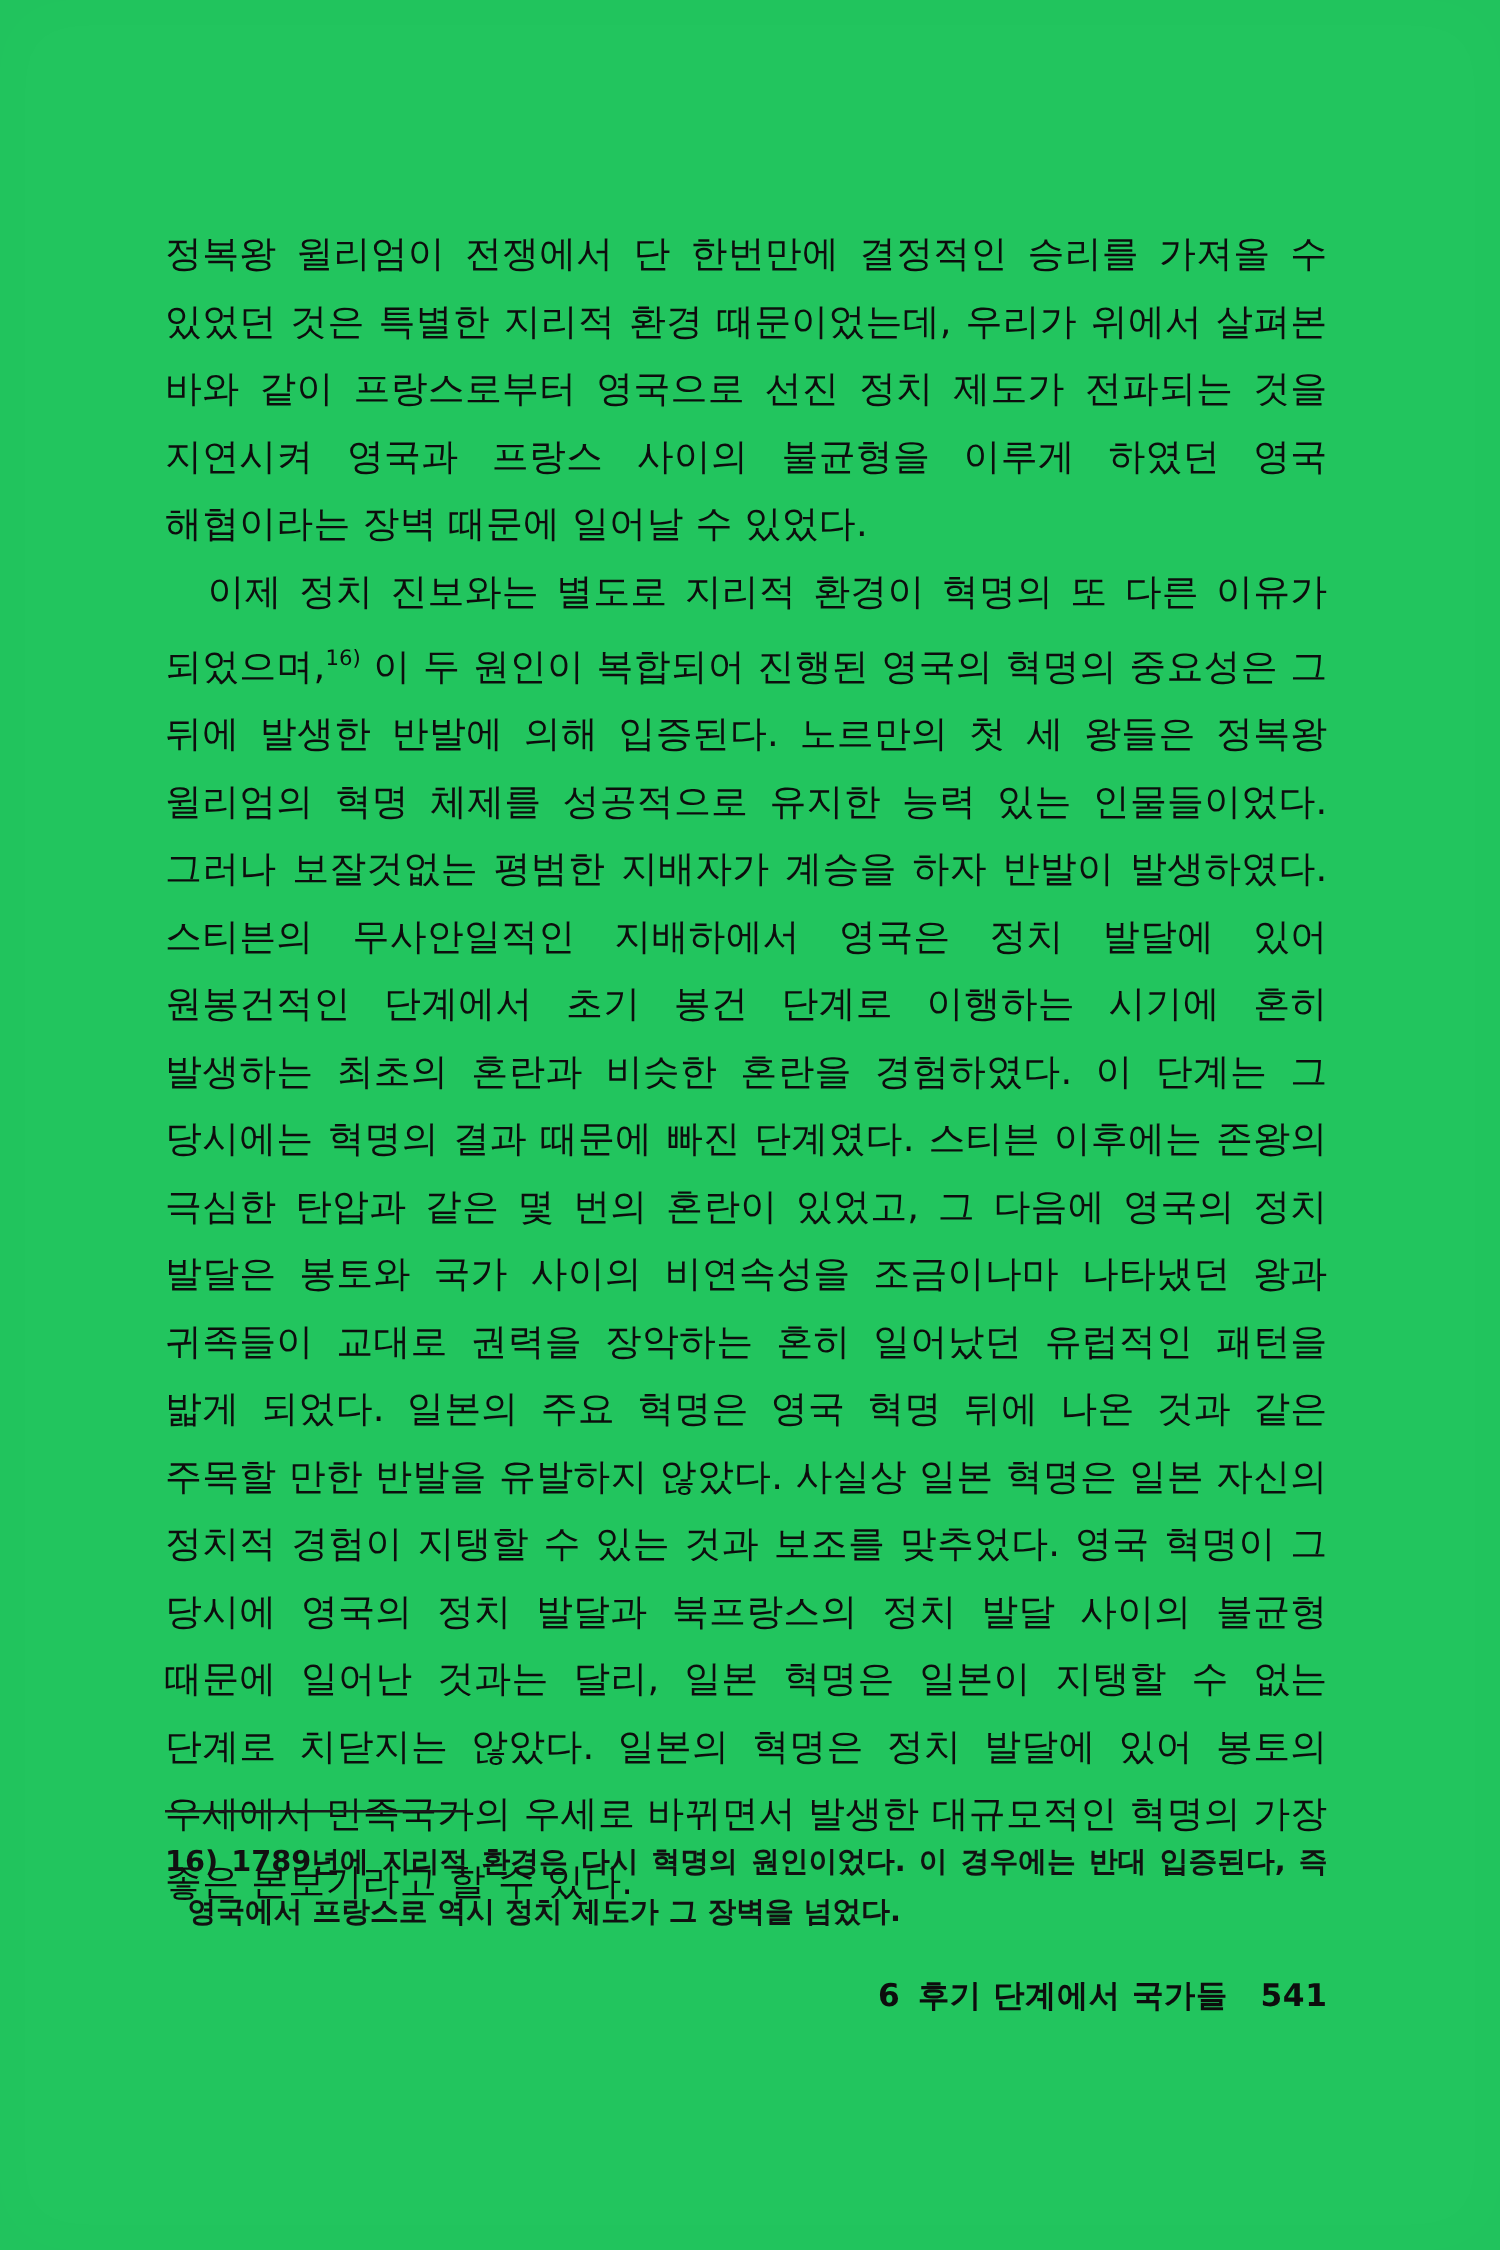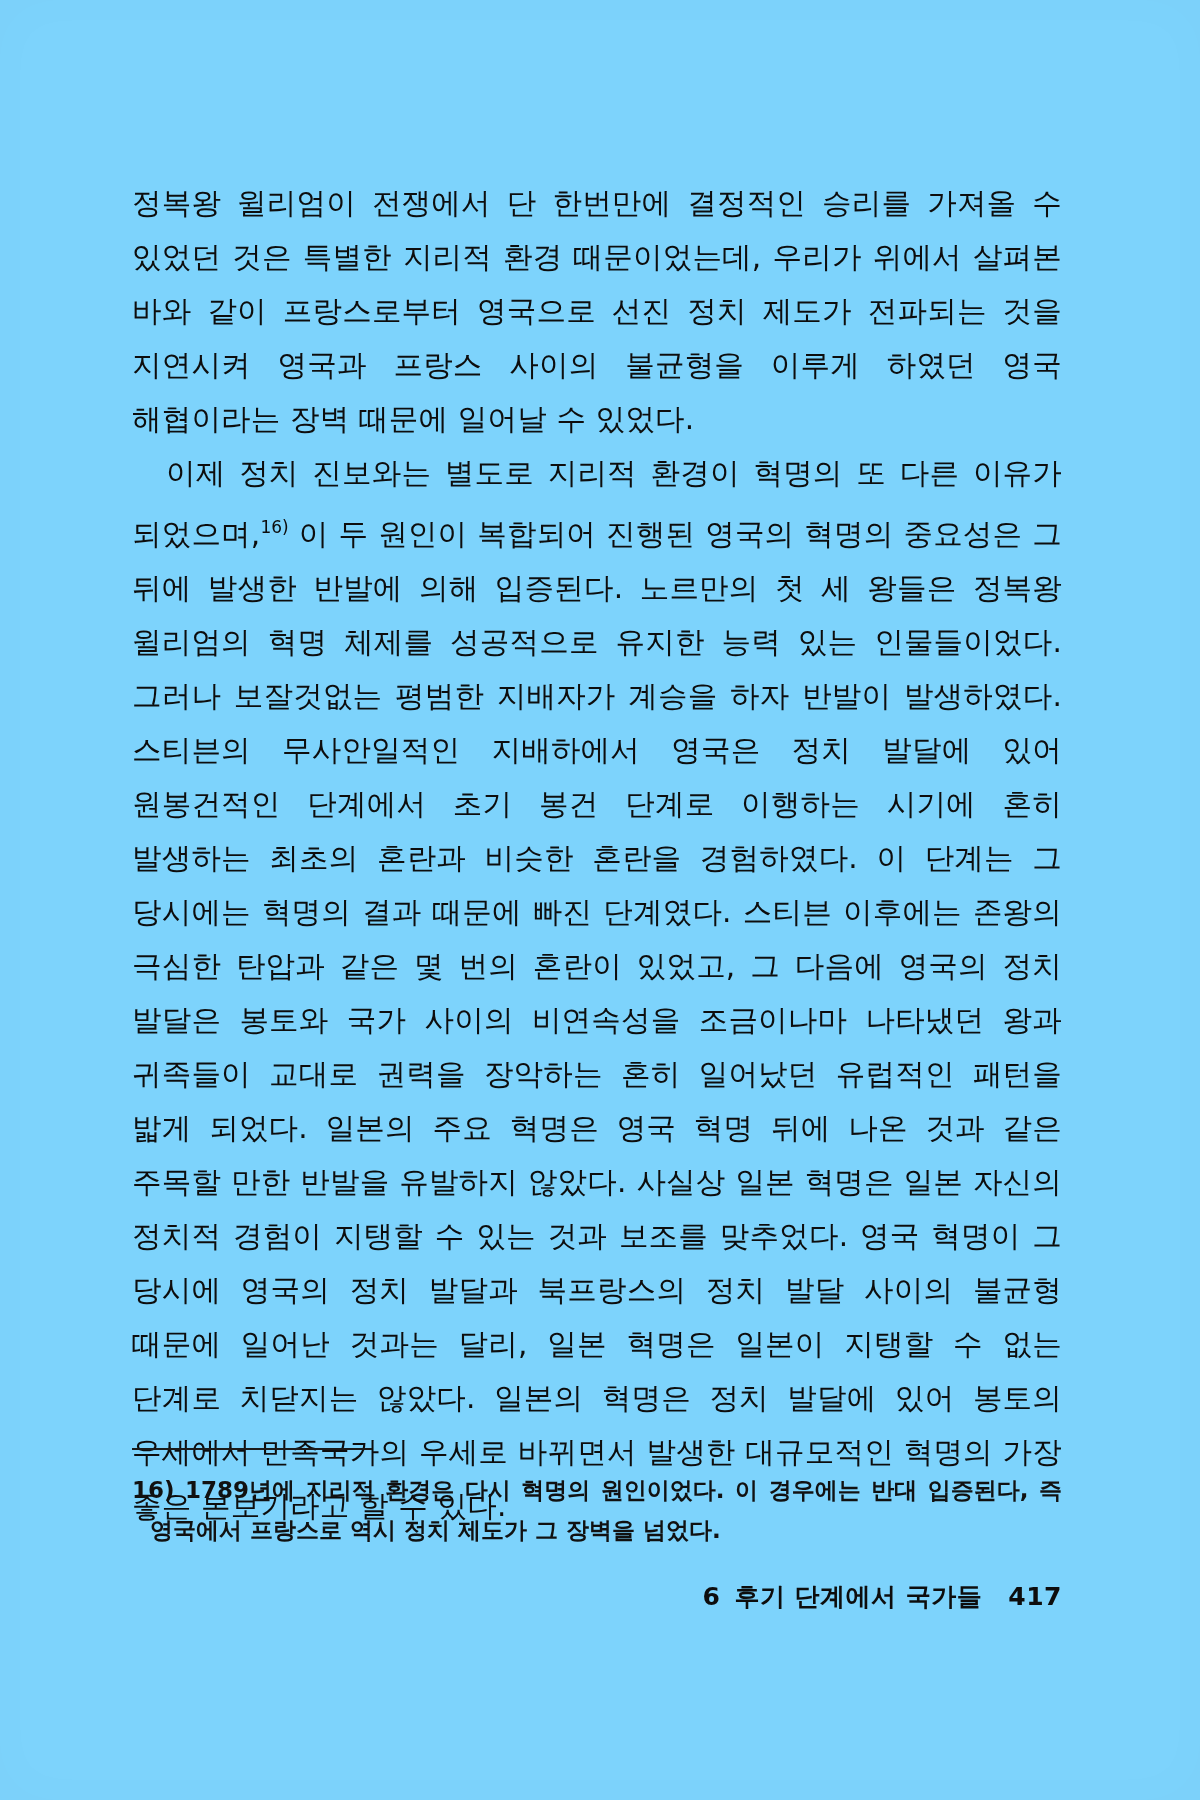--- a/index.html
+++ b/index.html
@@ -11,21 +11,21 @@
     height: 1800px;
     background: #ffffff;
     font-family: "DejaVu Sans", "Liberation Sans", sans-serif;
     color: #111111;
     overflow: hidden;
   }
   .page {
     position: relative;
     width: 1200px;
     height: 1800px;
-    background: #7dd3fc;
+    background: #22c55e;
   }
   .content {
     position: absolute;
     left: 132px;
     top: 176px;
     width: 930px;
   }
   .para {
     font-size: 29.5px;
     line-height: 54px;
@@ -109,17 +109,17 @@
     <p class="para indent"><span>이제 정치 진보와는 별도로 지리적 환경이 혁명의 또 다른 이유가 되었으며,</span><span class="sup">16)</span><span> 이 두 원인이 복합되어 진행된 영국의 혁명의 중요성은 그 뒤에 발생한 반발에 의해 입증된다. 노르만의 첫 세 왕들은 정복왕 윌리엄의 혁명 체제를 성공적으로 유지한 능력 있는 인물들이었다. 그러나 보잘것없는 평범한 지배자가 계승을 하자 반발이 발생하였다. 스티븐의 무사안일적인 지배하에서 영국은 정치 발달에 있어 원봉건적인 단계에서 초기 봉건 단계로 이행하는 시기에 혼히 발생하는 최초의 혼란과 비슷한 혼란을 경험하였다. 이 단계는 그 당시에는 혁명의 결과 때문에 빠진 단계였다. 스티븐 이후에는 존왕의 극심한 탄압과 같은 몇 번의 혼란이 있었고, 그 다음에 영국의 정치 발달은 봉토와 국가 사이의 비연속성을 조금이나마 나타냈던 왕과 귀족들이 교대로 권력을 장악하는 혼히 일어났던 유럽적인 패턴을 밟게 되었다. 일본의 주요 혁명은 영국 혁명 뒤에 나온 것과 같은 주목할 만한 반발을 유발하지 않았다. 사실상 일본 혁명은 일본 자신의 정치적 경험이 지탱할 수 있는 것과 보조를 맞추었다. 영국 혁명이 그 당시에 영국의 정치 발달과 북프랑스의 정치 발달 사이의 불균형 때문에 일어난 것과는 달리, 일본 혁명은 일본이 지탱할 수 없는 단계로 치닫지는 않았다. 일본의 혁명은 정치 발달에 있어 봉토의 우세에서 민족국가의 우세로 바뀌면서 발생한 대규모적인 혁명의 가장 좋은 본보기라고 할 수 있다.</span></p>
 
   </div>
 
   <div class="footnote-wrap">
     <div class="footnote-rule"></div>
     <div class="footnote"><span>16) </span><span class="fn-body">1789년에 지리적 환경은 다시 혁명의 원인이었다. 이 경우에는 반대 입증된다, 즉 영국에서 프랑스로 역시 정치 제도가 그 장벽을 넘었다.</span></div>
   </div>
 
   <div class="footer">
-    <span class="chap-num">6</span><span class="chap-title">후기 단계에서 국가들</span><span class="page-num">417</span>
+    <span class="chap-num">6</span><span class="chap-title">후기 단계에서 국가들</span><span class="page-num">541</span>
   </div>
 
   <div class="scan-edge"></div>
 </div>
 
 </body></html>

